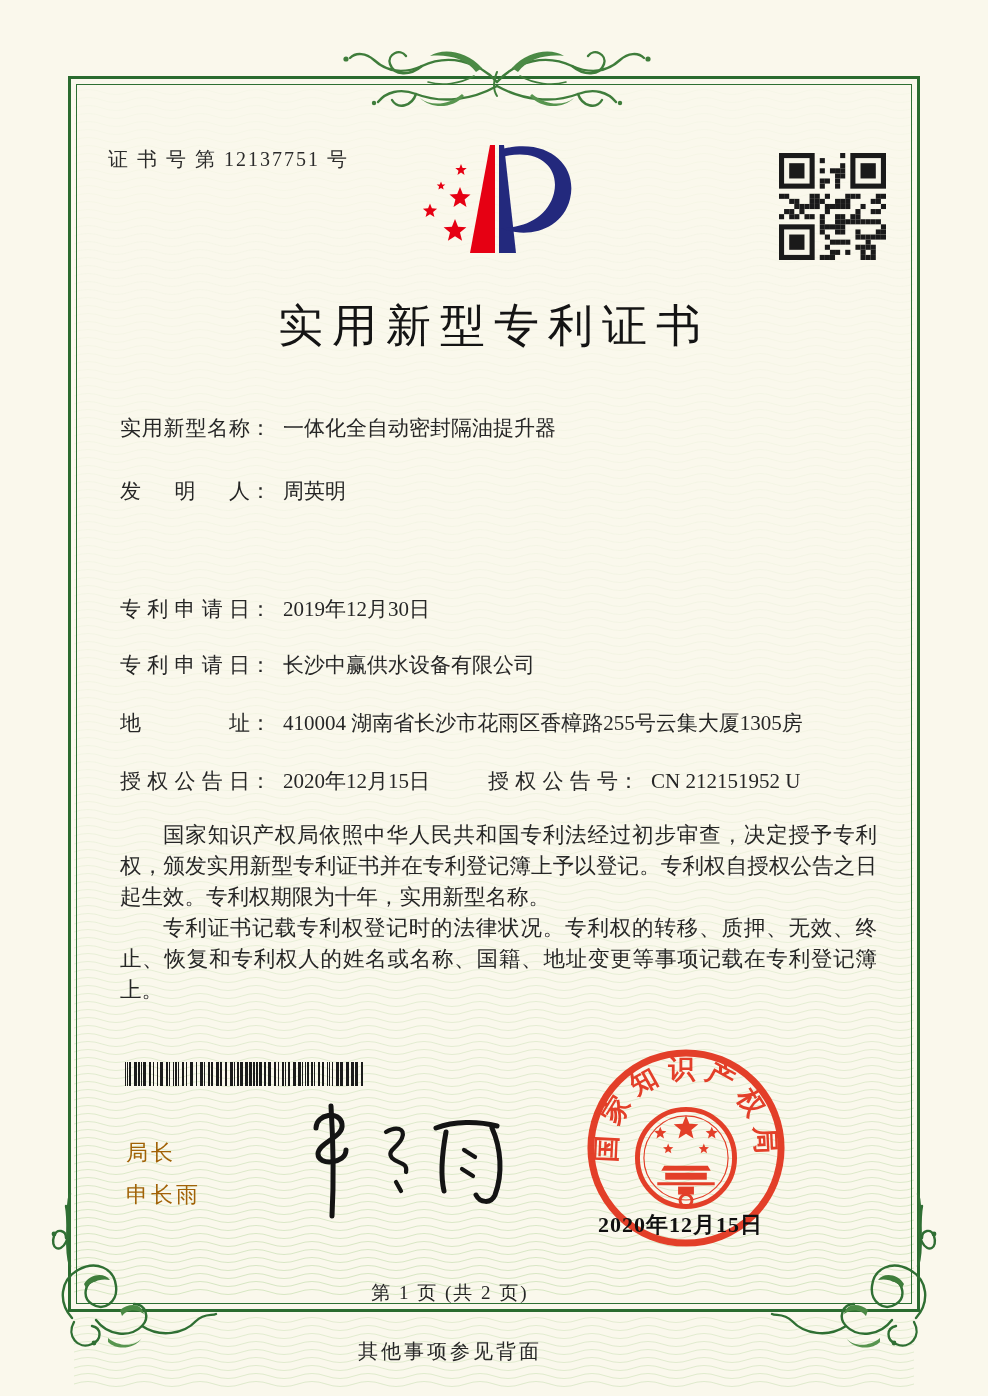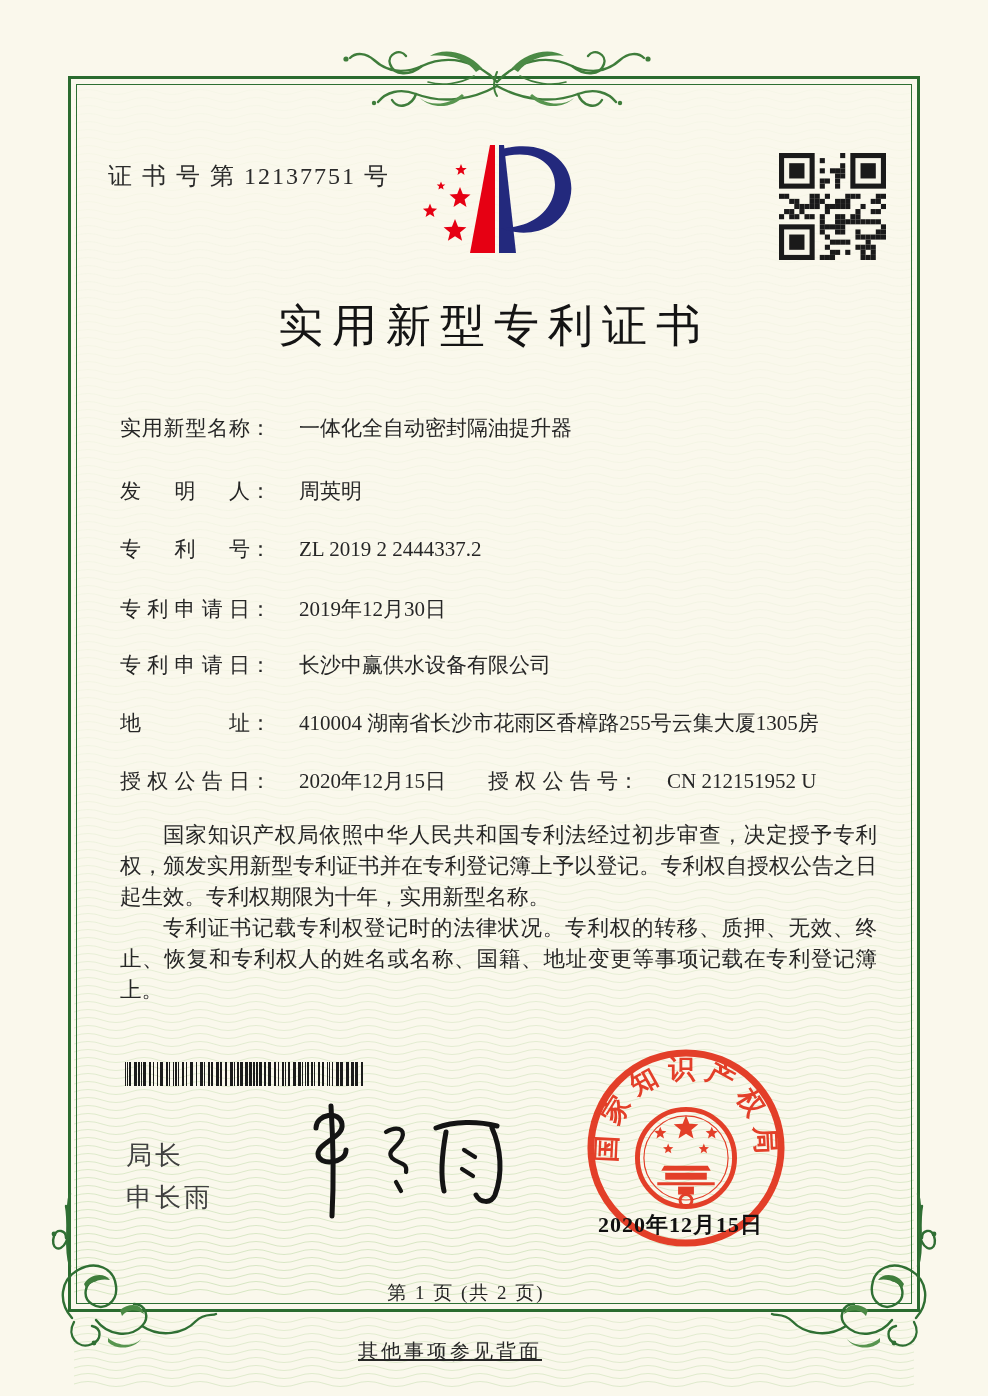--- a/index.html
+++ b/index.html
@@ -8,34 +8,34 @@
     background:#faf8ec;
     font-family:"Liberation Serif","DejaVu Serif",serif;
     color:#262626;
   }
   .abs{position:absolute;}
   
   .frame-bg{left:71px;top:79px;width:846px;height:1228px;background:#f4f6e6;}
   
   .frame-outer{left:68px;top:76px;width:846px;height:1230px;border:3px solid #2a6b2f;}
   .frame-inner{left:76px;top:84px;width:834px;height:1218px;border:1px solid #2e6f33;}
-  .cert-no{left:108px;top:160px;font-size:24px;letter-spacing:2px;color:#2b2b2b;}
+  .cert-no{left:108px;top:146px;font-size:20px;letter-spacing:2px;color:#2b2b2b;}
   .title{left:0;top:296px;width:988px;text-align:center;font-size:45px;font-weight:400;letter-spacing:9px;color:#141414;}
   .fields{left:120px;top:414px;width:780px;height:400px;}
   .field-row{position:absolute;left:0;font-size:21px;white-space:nowrap;}
   .flabel{display:inline-block;width:130px;text-align:justify;text-align-last:justify;}
   .fcolon{display:inline-block;margin:0 2px 0 0;}
-  .fvalue{margin-left:26px;}
+  .fvalue{margin-left:10px;}
   .grant-pair{position:absolute;left:368px;top:0;}
   .paras{left:120px;top:820px;width:757px;font-size:21.5px;line-height:31px;text-align:justify;}
   .paras p{margin:0;text-indent:2em;}
-  .signer{left:126px;font-family:"Liberation Sans","DejaVu Sans",sans-serif;font-size:26px;font-weight:500;color:#404040;letter-spacing:3px;}
+  .signer{left:126px;font-family:"Liberation Sans","DejaVu Sans",sans-serif;font-size:22px;font-weight:500;color:#a16207;letter-spacing:3px;}
   .seal-date{left:598px;top:1210px;font-size:22px;font-weight:700;letter-spacing:1px;color:#101010;z-index:6;}
-  .page-info{left:16px;top:1280px;width:900px;text-align:center;font-size:19px;letter-spacing:2px;}
-  .footer-note{left:0;top:1338px;width:900px;text-align:center;font-size:20px;letter-spacing:3px;text-decoration:underline;}
+  .page-info{left:0;top:1280px;width:900px;text-align:center;font-size:19px;letter-spacing:2px;}
+  .footer-note{left:0;top:1338px;width:900px;text-align:center;font-size:20px;letter-spacing:3px;}
   svg{display:block;}
   .z1{z-index:1}.z2{z-index:2}.z3{z-index:3}.z4{z-index:4}.z5{z-index:5}
 </style>
 </head>
 <body>
 
 <svg class="abs" style="left:0;top:0" width="988" height="1396" viewBox="0 0 988 1396">
   <g id="waves-g" stroke="#cfe2ba" fill="none" stroke-width="1">
       <path d="M74 92 q14 -5 28 0 t 28 0 t 28 0 t 28 0 t 28 0 t 28 0 t 28 0 t 28 0 t 28 0 t 28 0 t 28 0 t 28 0 t 28 0 t 28 0 t 28 0 t 28 0 t 28 0 t 28 0 t 28 0 t 28 0 t 28 0 t 28 0 t 28 0 t 28 0 t 28 0 t 28 0 t 28 0 t 28 0 t 28 0 t 28 0" opacity="0.10"></path>
       <path d="M74 100 q14 -5 28 0 t 28 0 t 28 0 t 28 0 t 28 0 t 28 0 t 28 0 t 28 0 t 28 0 t 28 0 t 28 0 t 28 0 t 28 0 t 28 0 t 28 0 t 28 0 t 28 0 t 28 0 t 28 0 t 28 0 t 28 0 t 28 0 t 28 0 t 28 0 t 28 0 t 28 0 t 28 0 t 28 0 t 28 0 t 28 0" opacity="0.10"></path>
@@ -385,23 +385,20 @@
 
 <div class="abs title z3">实用新型专利证书</div>
 
 <div class="abs fields z3">
   <div class="field-row" style="top:0">
     <span class="flabel">实用新型名称</span><span class="fcolon">：</span><span class="fvalue">一体化全自动密封隔油提升器</span>
   </div>
   <div class="field-row" style="top:63px">
     <span class="flabel">发明人</span><span class="fcolon">：</span><span class="fvalue">周英明</span>
   </div>
-  <div class="field-row" style="top:121px">
-    <span class="flabel">专利号</span><span class="fcolon">：</span><span class="fvalue">ZL 2019 2 2444337.2</span>
-  </div>
   <div class="field-row" style="top:181px">
     <span class="flabel">专利申请日</span><span class="fcolon">：</span><span class="fvalue">2019年12月30日</span>
   </div>
   <div class="field-row" style="top:237px">
     <span class="flabel">专利申请日</span><span class="fcolon">：</span><span class="fvalue">长沙中赢供水设备有限公司</span>
   </div>
   <div class="field-row" style="top:295px">
     <span class="flabel">地址</span><span class="fcolon">：</span><span class="fvalue">410004 湖南省长沙市花雨区香樟路255号云集大厦1305房</span>
   </div>
   <div class="field-row" style="top:353px">

